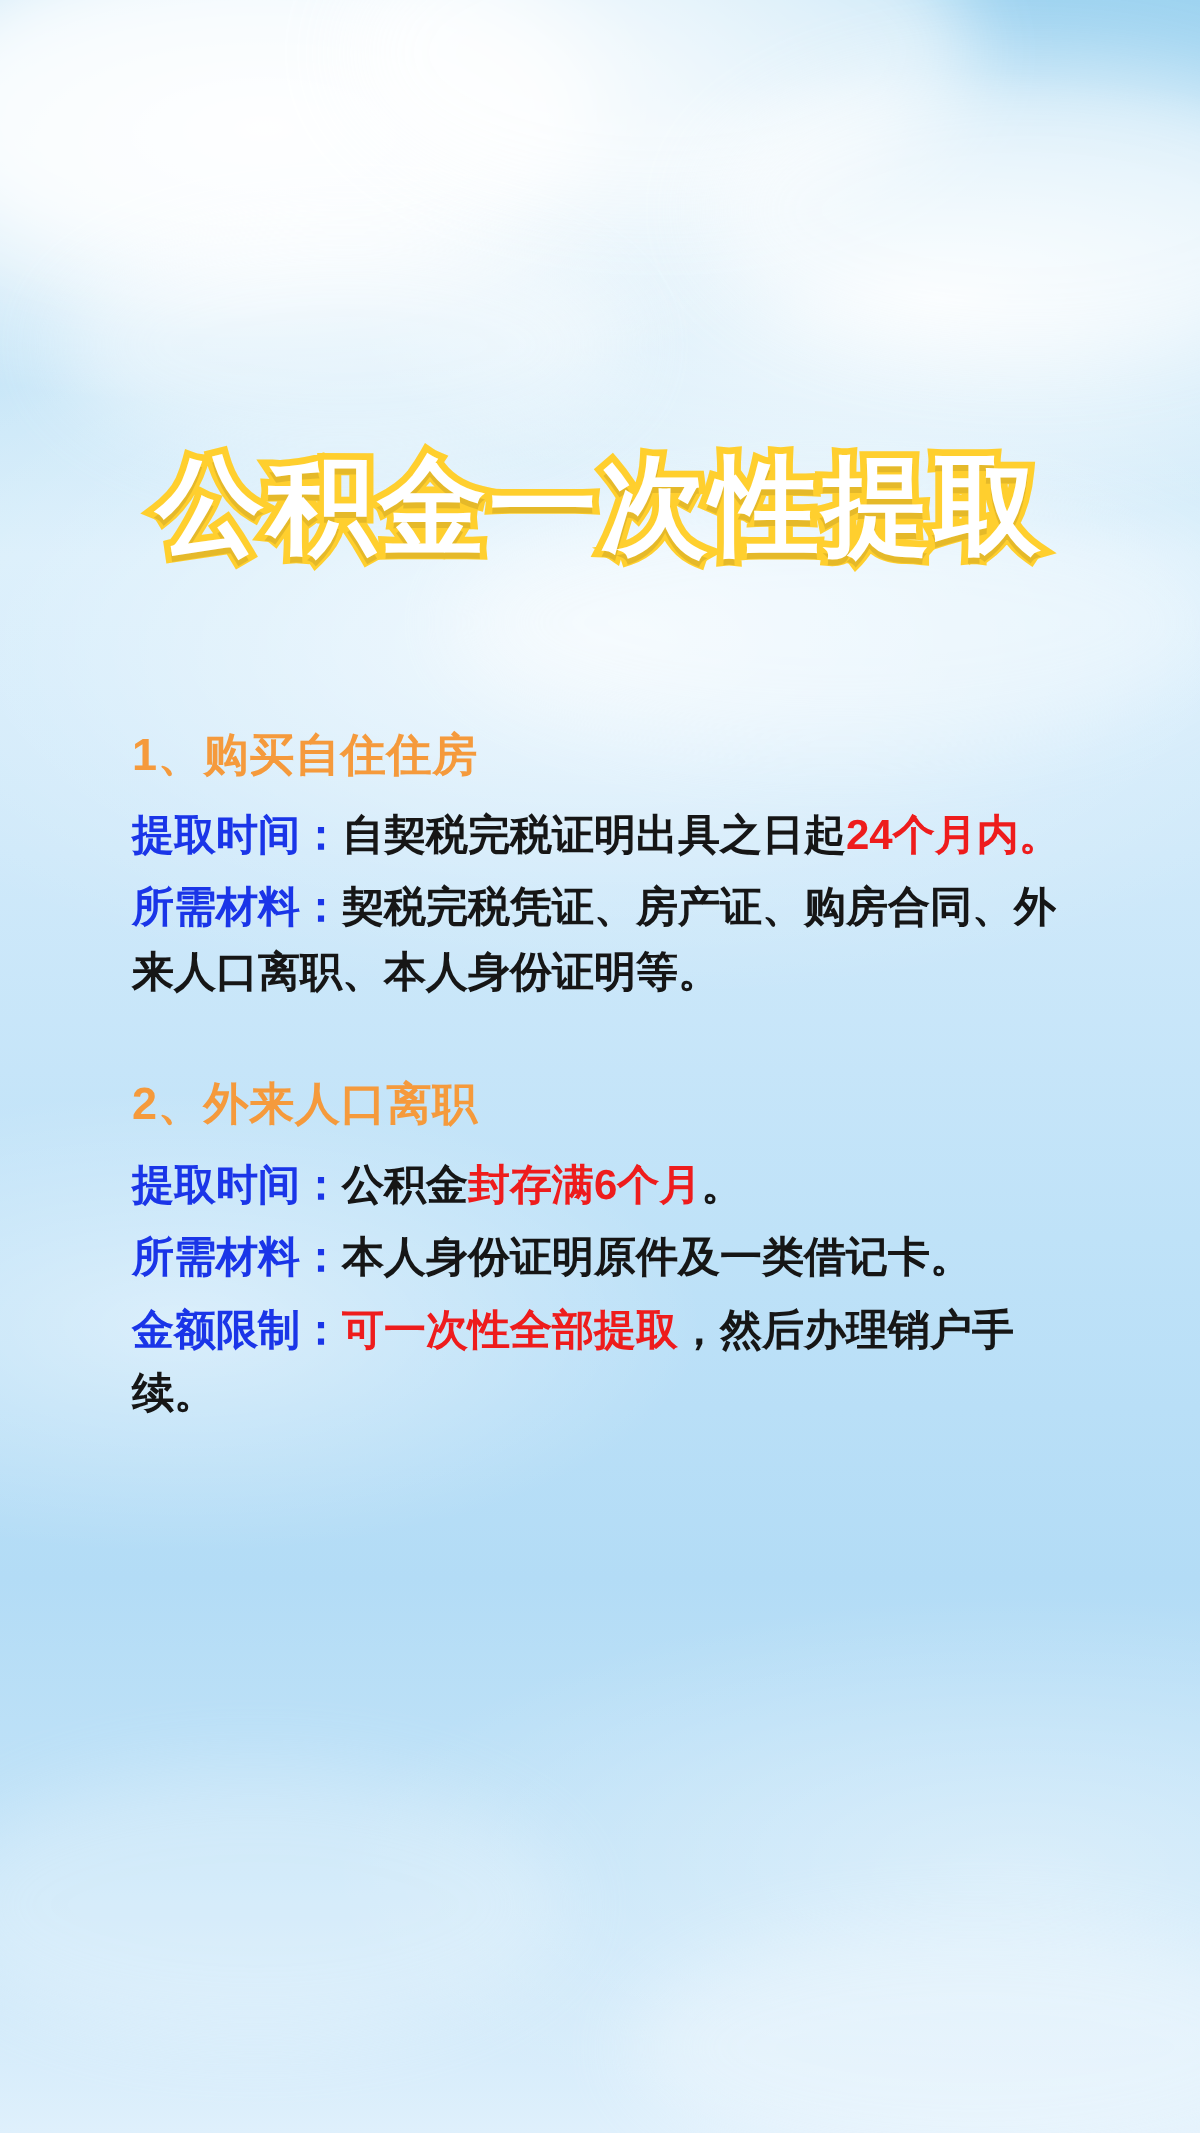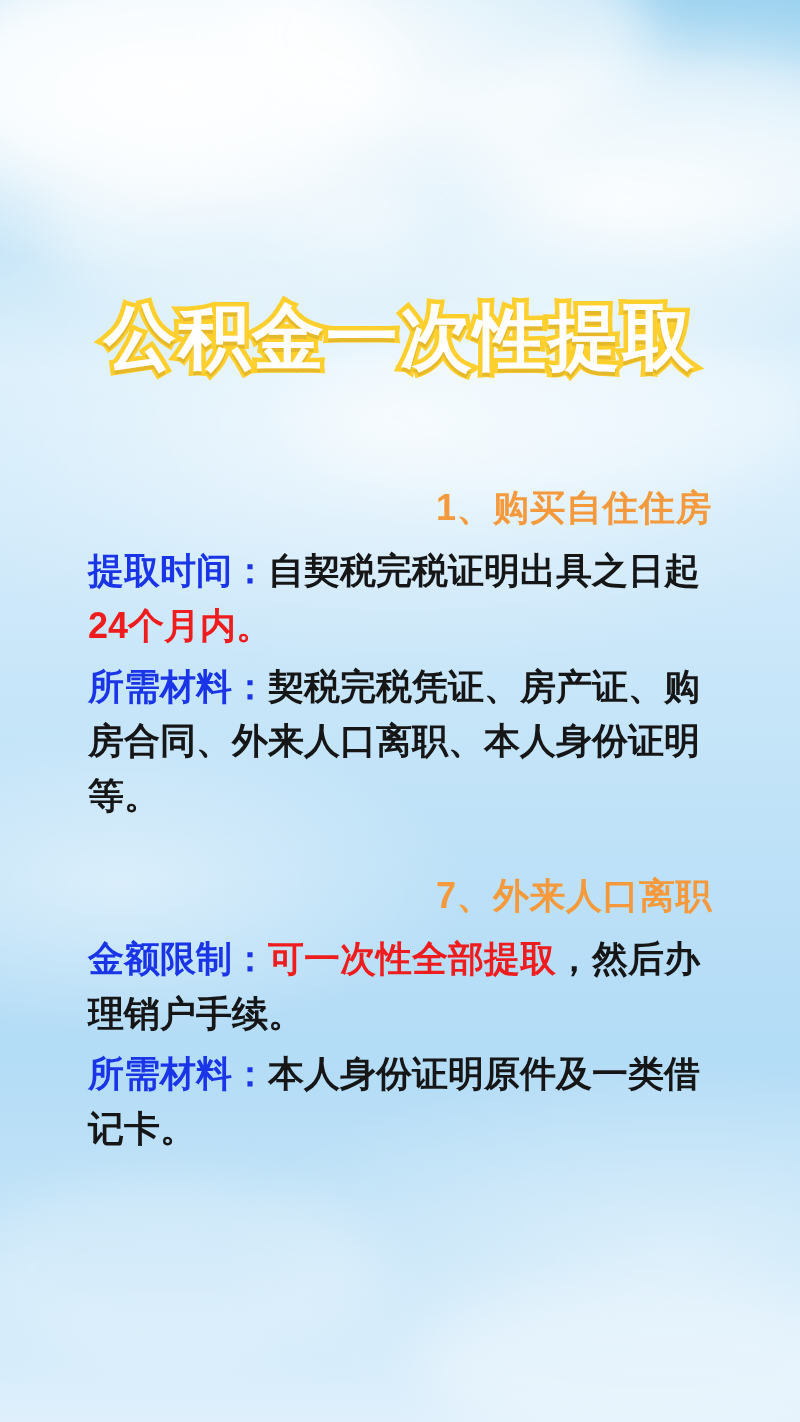--- a/index.html
+++ b/index.html
@@ -63,30 +63,29 @@
   .content {
     position: absolute;
     left: 88px;
     top: 482px;
     width: 624px;
   }
   .section { margin-bottom: 46px; }
   .section:last-child { margin-bottom: 0; }
 
   .sec-heading {
-    font-size: 36px;
+    font-size: 30px;
     font-weight: bold;
     color: #f59a3c;
     line-height: 1.45;
     margin-bottom: 10px;
     letter-spacing: 0.5px;
-    text-align: right;
   }
   .para {
-    font-size: 36px;
+    font-size: 28px;
     font-weight: bold;
     line-height: 1.52;
     color: #161616;
     margin: 0 0 6px 0;
     letter-spacing: 0px;
   }
   .label {
     color: #1a35e8;
   }
   .red {
@@ -114,22 +113,25 @@
       <div class="sec-heading">1、购买自住住房</div>
       <p class="para">
         <span class="label">提取时间：</span><span>自契税完税证明出具之日起</span><span class="red">24个月内。</span>
       </p>
       <p class="para">
         <span class="label">所需材料：</span><span>契税完税凭证、房产证、购房合同、外来人口离职、本人身份证明等。</span>
       </p>
     </div>
 
     <div class="section">
-      <div class="sec-heading">7、外来人口离职</div>
+      <div class="sec-heading">2、外来人口离职</div>
       <p class="para">
-        <span class="label">金额限制：</span><span class="red">可一次性全部提取</span><span>，然后办理销户手续。</span>
+        <span class="label">提取时间：</span><span>公积金</span><span class="red">封存满6个月</span><span>。</span>
       </p>
       <p class="para">
         <span class="label">所需材料：</span><span>本人身份证明原件及一类借记卡。</span>
+      </p>
+      <p class="para">
+        <span class="label">金额限制：</span><span class="red">可一次性全部提取</span><span>，然后办理销户手续。</span>
       </p>
     </div>
   </div>
 </div>
 
 </body></html>

